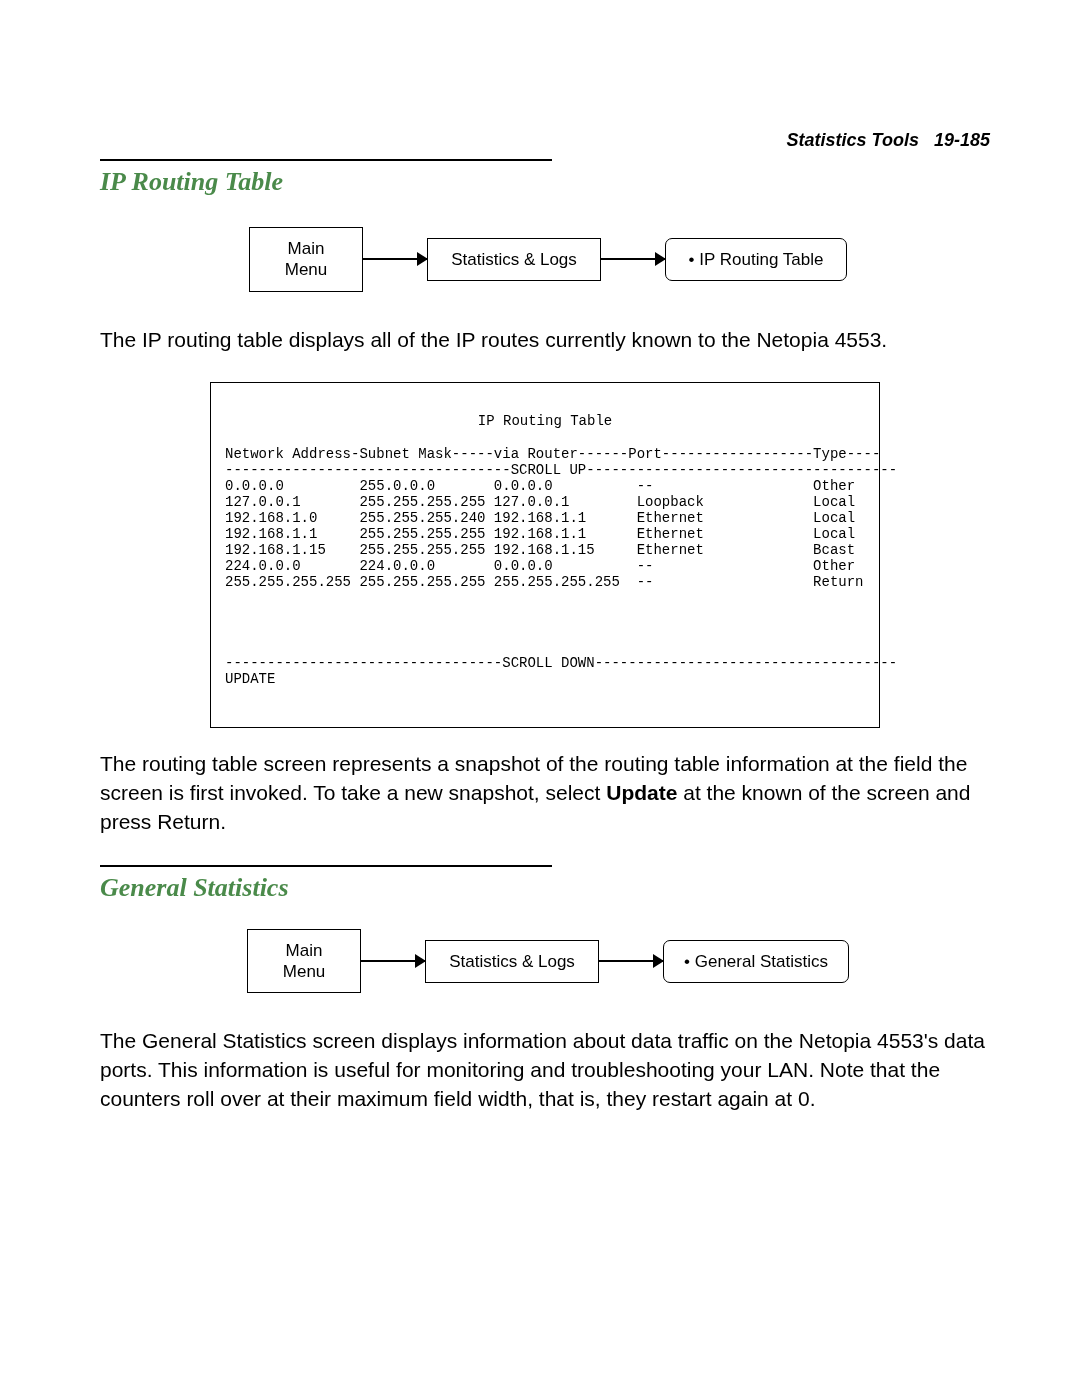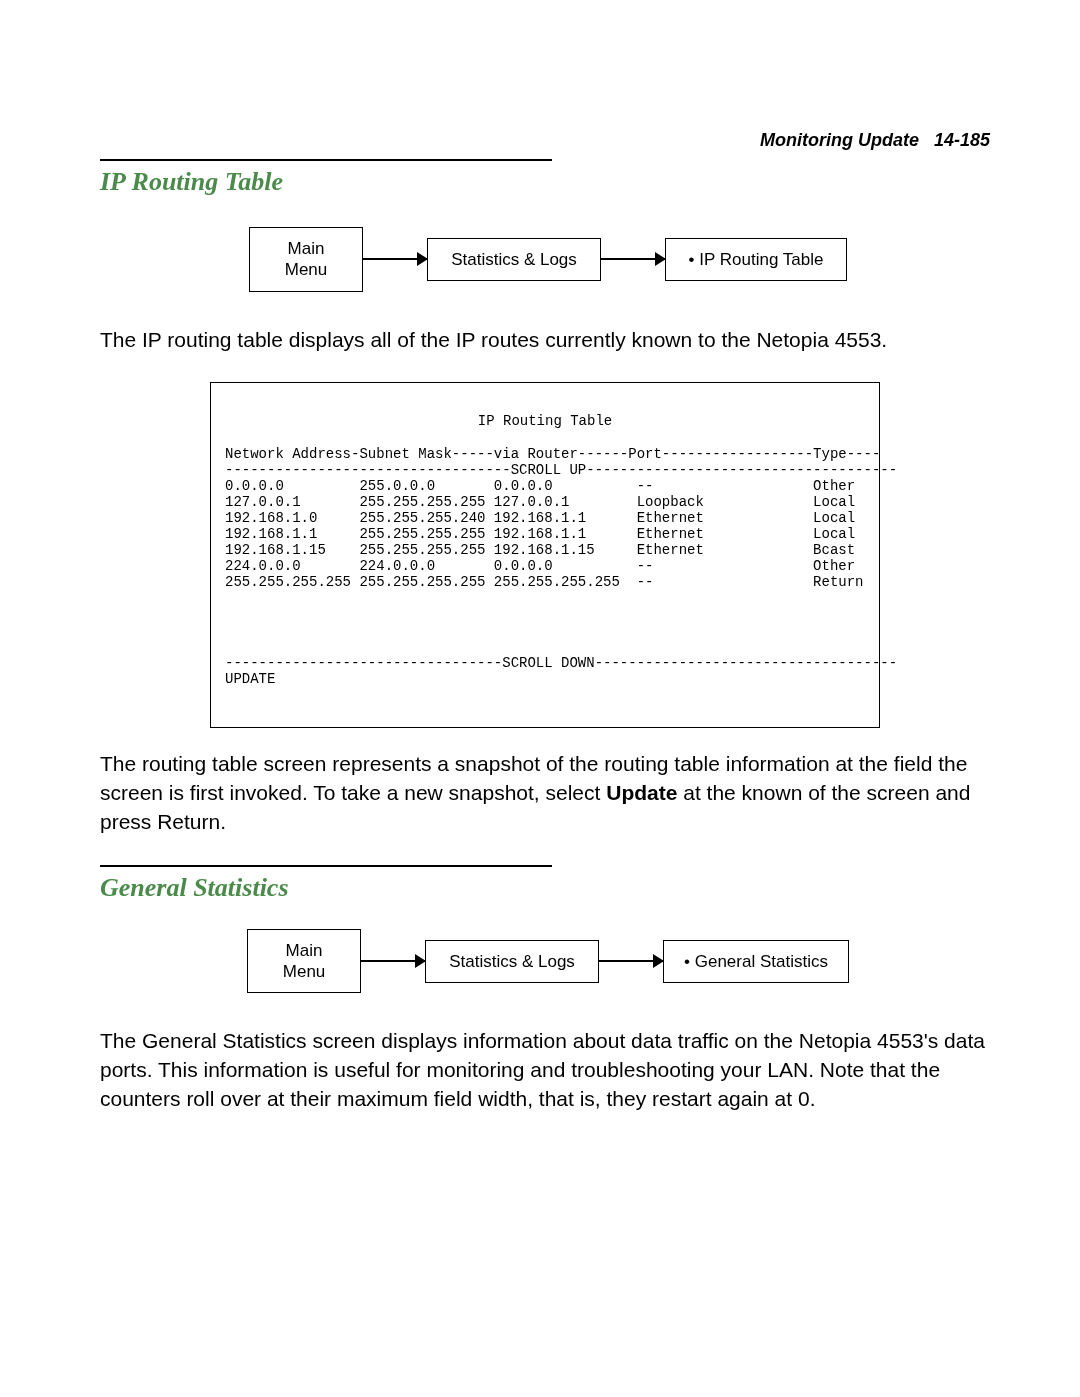--- a/index.html
+++ b/index.html
@@ -54,21 +54,21 @@
   }
   .nav-box {
     border: 1px solid #000;
     padding: 10px 20px;
     text-align: center;
     font-size: 17px;
     min-width: 72px;
     line-height: 1.25;
   }
   .nav-box.wide { min-width: 132px; }
-  .nav-box.wider { min-width: 140px; }
+  .nav-box.wider { min-width: 140px; border-radius: 7px; }
   .arrow {
     width: 46px;
     height: 2px;
     background: #000;
     position: relative;
     flex: 0 0 46px;
   }
   .arrow-long {
     width: 64px;
     flex: 0 0 64px;
@@ -105,21 +105,21 @@
     width: 452px;
     margin: 18px 0 6px 0;
   }
 </style>
 </head>
 <body>
 
 <div class="page">
 
   <div class="running-head">
-    <span>Monitoring Update</span>&nbsp;&nbsp;&nbsp;<span>14-185</span>
+    <span>Statistics Tools</span>&nbsp;&nbsp;&nbsp;<span>19-185</span>
   </div>
 
   <hr class="hr-top">
   <h2 class="section-title">IP Routing Table</h2>
 
   <div class="nav-row">
     <div class="nav-box">
       <span>Main</span><br>
       <span>Menu</span>
     </div>

